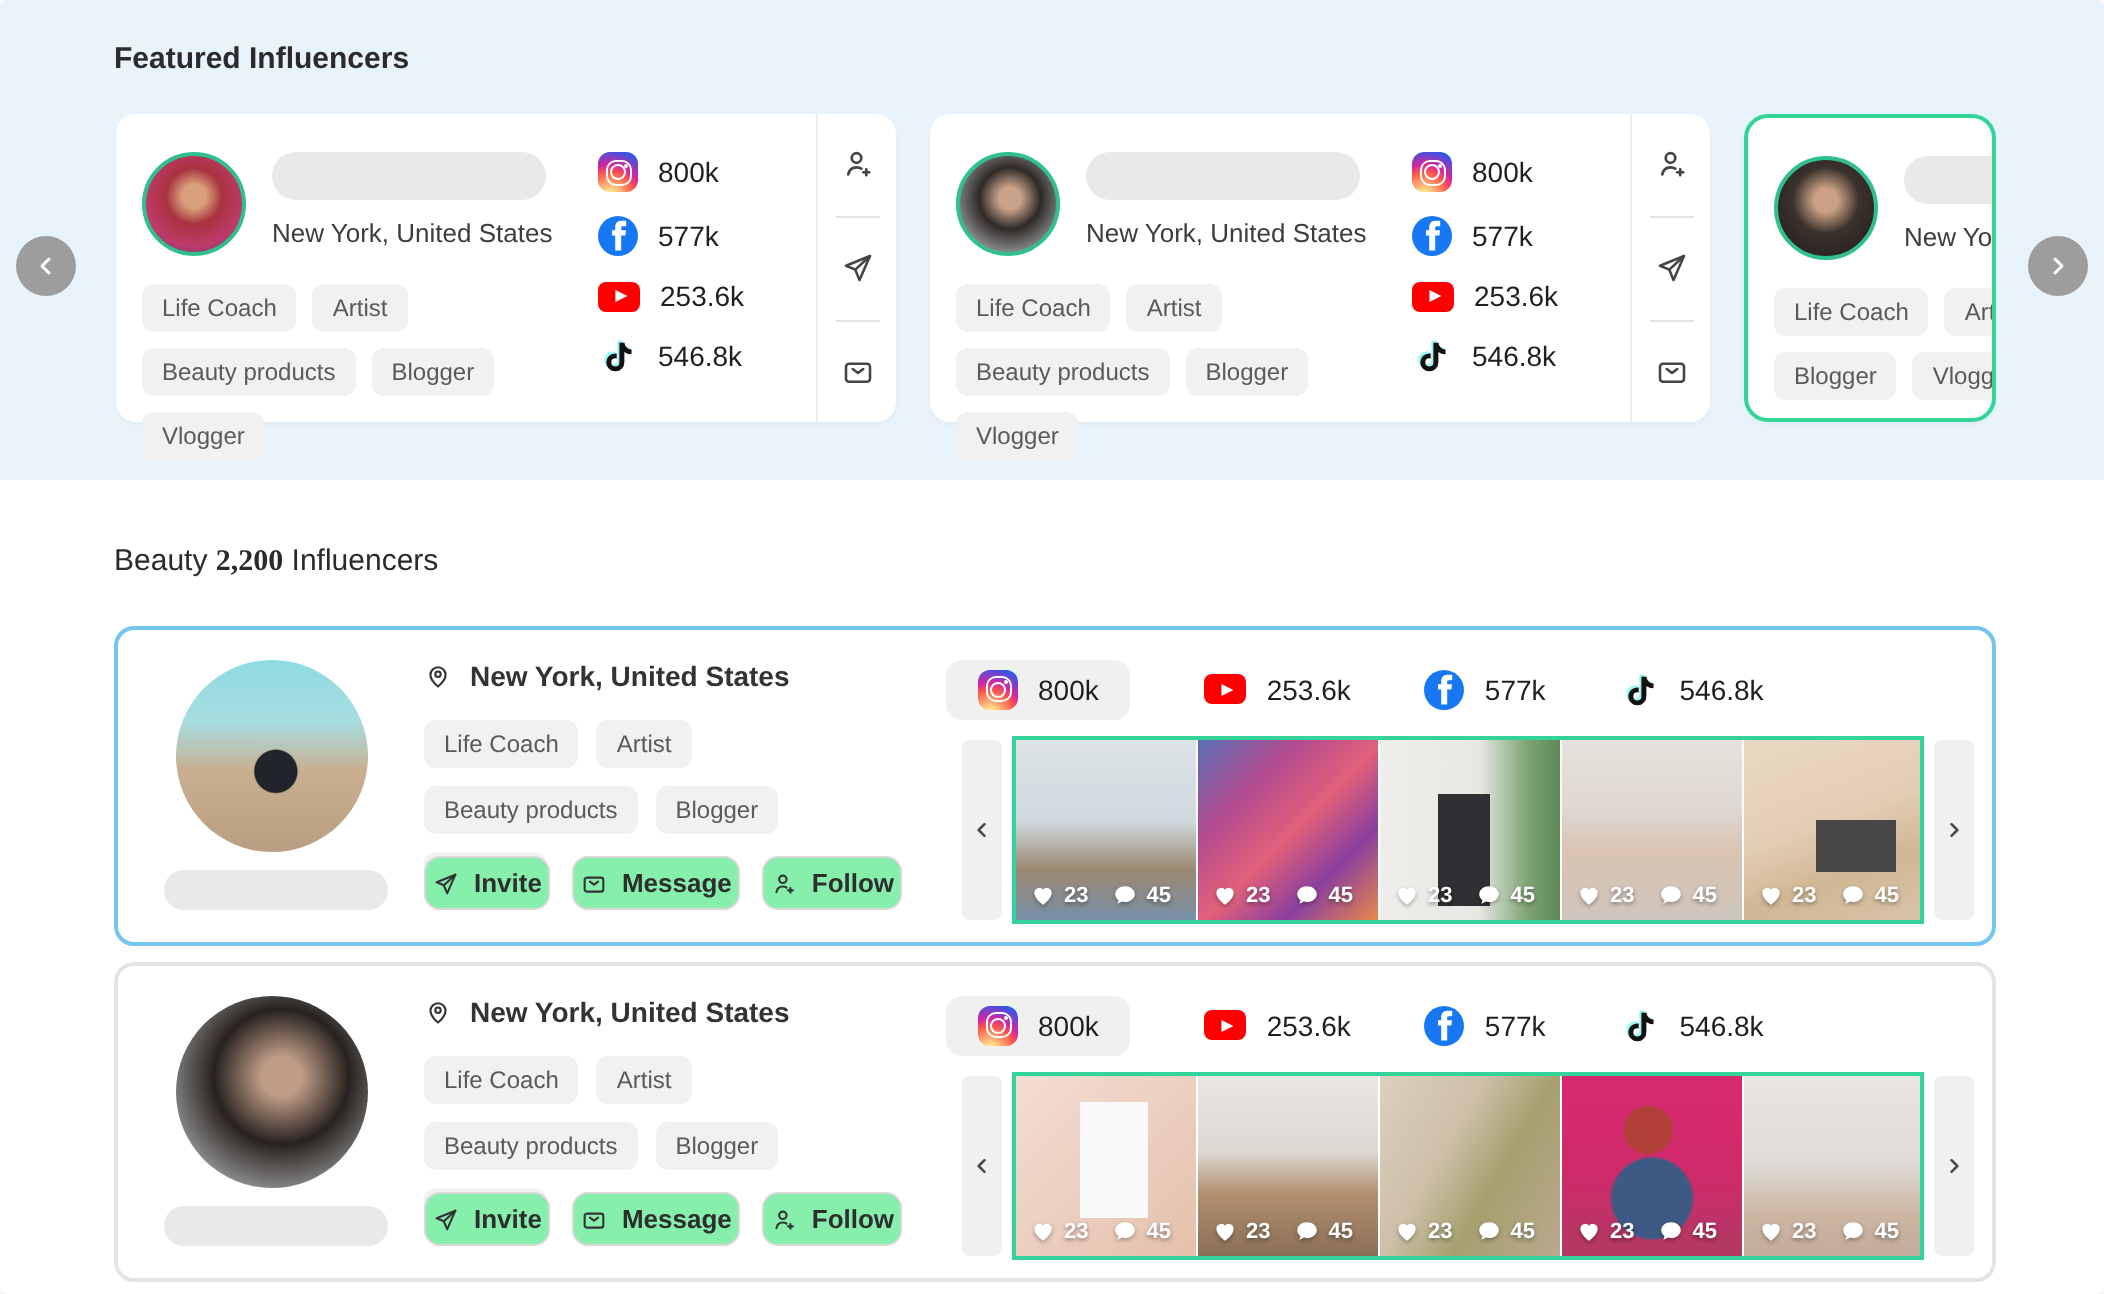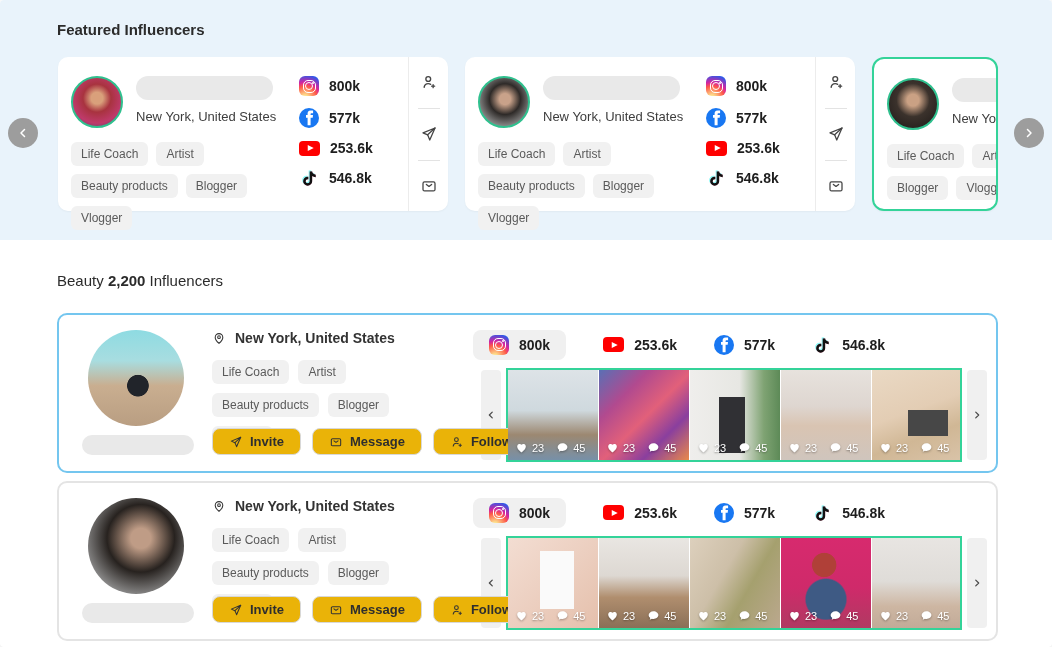--- a/index.html
+++ b/index.html
@@ -16,59 +16,59 @@
   .fc-main{flex:0 0 238px;padding:19px 0 0 13px;box-sizing:border-box;}
   .fc-top{display:flex;gap:13px;}
   .avatar{width:52px;height:52px;border-radius:50%;border:2px solid #2fc08e;box-sizing:border-box;flex-shrink:0;}
   .name-ph{display:block;width:137px;height:24px;border-radius:12px;background:#e9e9e9;}
   .fc-loc{display:block;margin-top:9px;font-size:13px;color:#3d3d3d;white-space:nowrap;}
   .fc-tags{margin-top:14px;display:flex;flex-wrap:wrap;gap:8px;width:228px;}
   .partial .fc-tags{width:150px;}
   .tag{background:#f1f1f1;color:#5a5a5a;font-size:12px;padding:5px 10px;border-radius:6px;white-space:nowrap;}
   .fc-stats{flex:1;display:flex;flex-direction:column;gap:12px;padding-top:19px;}
   .stat{display:flex;align-items:center;gap:10px;}
-  .stat-v{font-size:14px;font-weight:700;color:#1e1e1e;white-space:nowrap;}
+  .stat-v{font-size:14px;font-weight:400;color:#1e1e1e;white-space:nowrap;}
   .fc-actions{width:40px;border-left:1px solid #ececec;display:flex;flex-direction:column;align-items:center;
               justify-content:space-between;padding:16px 0;box-sizing:border-box;}
   .act{background:none;border:none;padding:0;cursor:pointer;width:18px;height:18px;color:#444;}
   .act svg{width:18px;height:18px;display:block;}
   .adiv{width:22px;height:1px;background:#e3e3e3;}
   .nav{position:absolute;top:118px;width:30px;height:30px;border-radius:50%;background:#9d9d9d;border:none;
        color:#fff;display:flex;align-items:center;justify-content:center;cursor:pointer;padding:0;}
   .nav svg{width:12px;height:12px;}
   .nav-left{left:8px;} .nav-right{right:8px;}
   
   .found{position:absolute;left:57px;top:272px;margin:0;font-size:15px;color:#2b2b2b;}
-  .found b{font-weight:700;}
+  .found b{font-weight:700;font-family:Liberation Serif, serif;}
   .row{position:absolute;left:57px;width:941px;height:160px;border-radius:10px;background:#fff;
        box-sizing:border-box;display:flex;}
   .row-a{top:313px;border:2px solid #74c6ef;}
   .row-b{top:481px;border:2px solid #e4e4e4;}
   .r-left{flex:0 0 153px;padding:15px 0 0 29px;box-sizing:border-box;}
   .avatar-lg{display:block;width:96px;height:96px;border-radius:50%;}
   .name-ph.lg{width:112px;height:20px;margin:9px 0 0 -6px;border-radius:10px;}
   .r-info{flex:0 0 255px;padding-top:15px;position:relative;box-sizing:border-box;}
   .r-loc{display:flex;align-items:center;gap:9px;font-size:14px;font-weight:600;color:#333;}
   .pin svg{width:14px;height:14px;display:block;}
   .r-tags{margin-top:14px;display:flex;flex-wrap:wrap;gap:9px;width:235px;}
   .r-btns{position:absolute;left:0;bottom:16px;display:flex;gap:11px;}
-  .btn{display:inline-flex;align-items:flex-end;gap:7px;background:#eab308;border:1px solid #d8d8d8;border-radius:8px;
-       padding:5px 16px;font-size:13px;font-weight:600;color:#2e2e2e;cursor:pointer;font-family:inherit;}
+  .btn{display:inline-flex;align-items:flex-end;gap:7px;background:#86efac;border:1px solid #d8d8d8;border-radius:8px;
+       padding:5px 3px;font-size:13px;font-weight:600;color:#2e2e2e;cursor:pointer;font-family:inherit;}
   .btn svg{width:14px;height:14px;display:block;}
   .r-right{flex:1;padding:14px 0 0 6px;box-sizing:border-box;}
   .r-stats{display:flex;align-items:center;gap:37px;height:31px;}
   .stat.pill{background:#f0f0f0;border-radius:8px;padding:5px 16px;}
   .r-strip{margin:8px 0 0 8px;display:flex;align-items:center;gap:5px;}
   .strip-btn{width:20px;height:90px;background:#f0f0f0;border:none;border-radius:4px;color:#4a4a4a;
              display:flex;align-items:center;justify-content:center;cursor:pointer;padding:0;}
   .strip-btn svg{width:10px;height:10px;}
   .strip{display:flex;gap:1px;border:2px solid #34d399;height:90px;width:452px;overflow:hidden;background:#fff;}
   .thumb{position:relative;width:90px;height:90px;flex:0 0 90px;margin:0;}
   .ov{position:absolute;left:7px;bottom:6px;display:flex;gap:12px;align-items:center;}
-  .ov-item{display:flex;align-items:center;gap:4px;color:#fff;font-size:11px;font-weight:400;
+  .ov-item{display:flex;align-items:center;gap:4px;color:#fff;font-size:11px;font-weight:700;
            text-shadow:0 1px 2px rgba(0,0,0,.4);}
   .ov-item svg{width:13px;height:13px;filter:drop-shadow(0 1px 1px rgba(0,0,0,.3));}
   
   .icon{display:inline-block;position:relative;flex-shrink:0;}
   .ig{width:20px;height:20px;border-radius:6px;
       background:radial-gradient(circle at 30% 110%,#fdf497 0%,#fdf497 5%,#fd5949 45%,#d6249f 60%,#285aeb 90%);}
   .ig-body{position:absolute;inset:3.5px;border:1.5px solid #fff;border-radius:5px;}
   .ig-lens{position:absolute;top:50%;left:50%;width:8px;height:8px;margin:-4px 0 0 -4px;
            border:1.5px solid #fff;border-radius:50%;box-sizing:border-box;}
   .ig-dot{position:absolute;top:5.5px;right:5.5px;width:2px;height:2px;background:#fff;border-radius:50%;}

